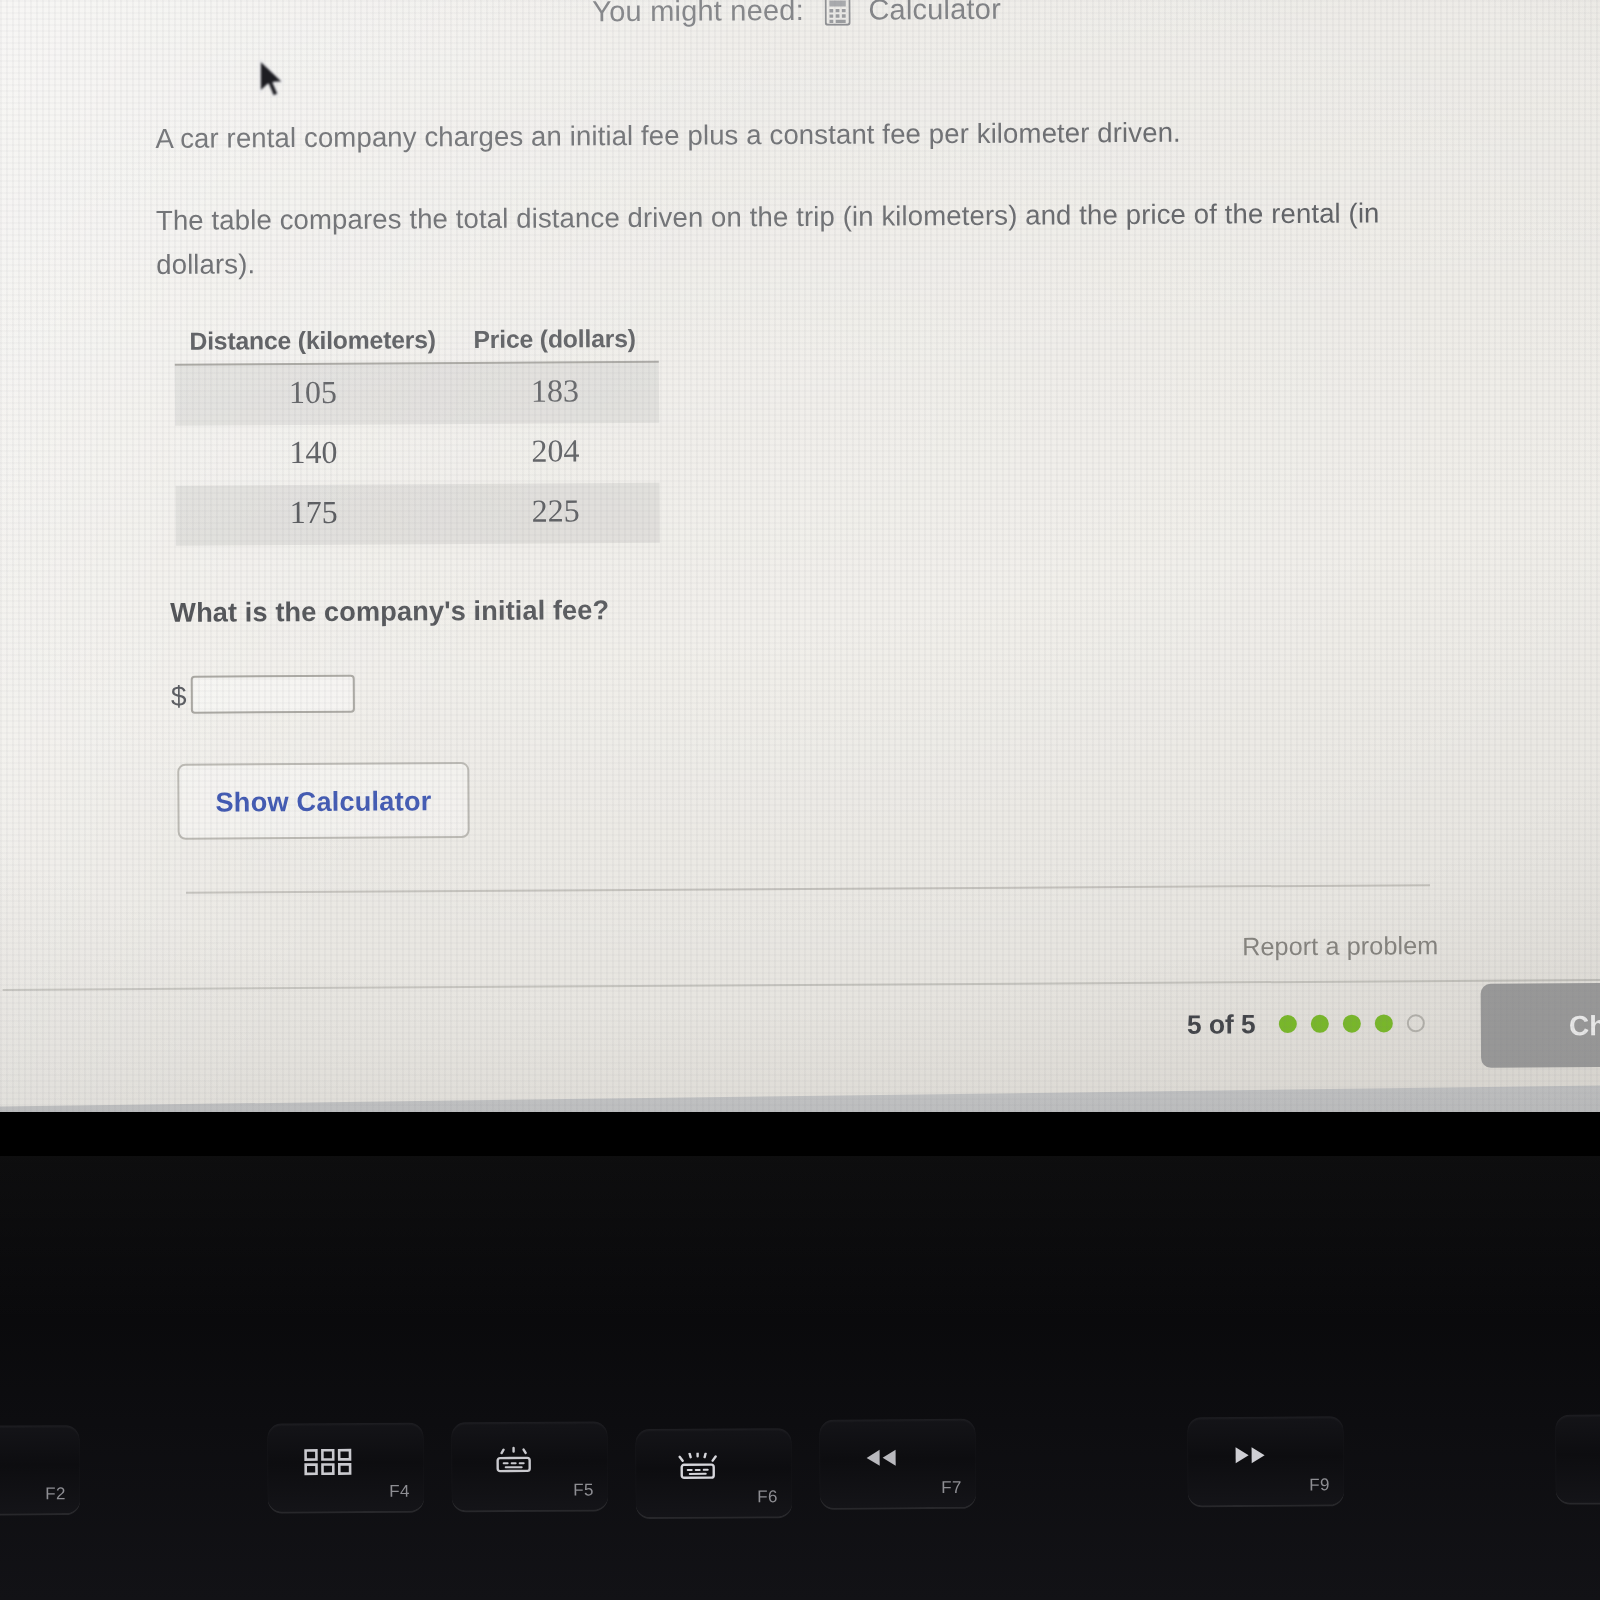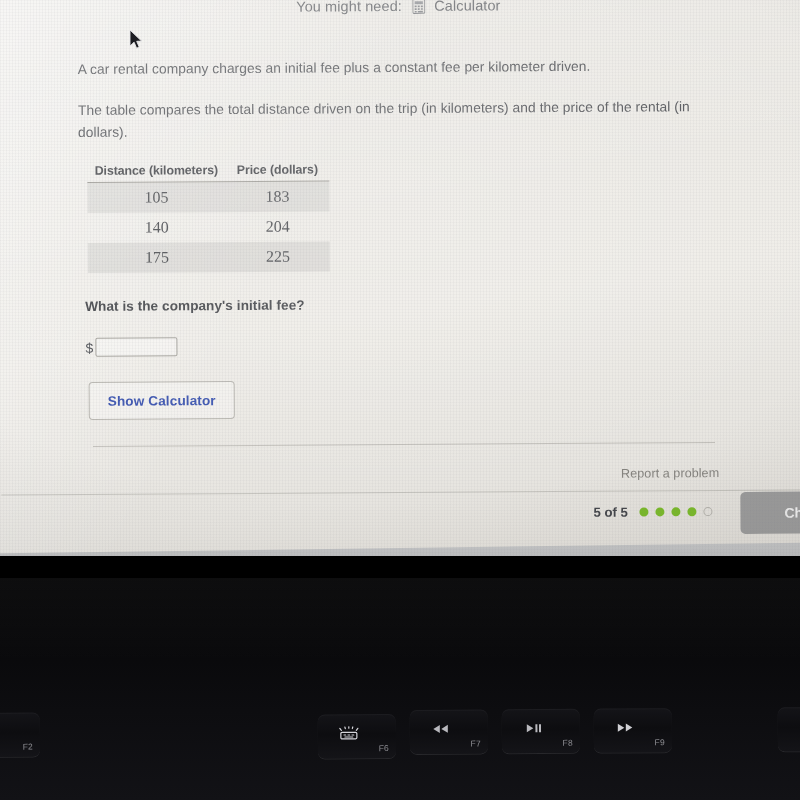--- a/index.html
+++ b/index.html
@@ -412,21 +412,44 @@
   <div class="laptop">
     <div class="bezel-sheen"></div>
 
     <div class="kb">
 
       <div class="key" style="left:-38px; top:0; width:78px;">
         <span class="fn">F2</span>
       </div>
 
 
-
+      <div class="key" style="left:134px; top:0; width:78px;">
+        <span class="glyph">
+          <svg viewBox="0 0 26 15" width="26" height="15">
+            <rect x="1" y="1.5" width="5.4" height="4.6" fill="none" stroke="#c9c9ce" stroke-width="1.3"></rect>
+            <rect x="9.4" y="1.5" width="5.4" height="4.6" fill="none" stroke="#c9c9ce" stroke-width="1.3"></rect>
+            <rect x="17.8" y="1.5" width="5.4" height="4.6" fill="none" stroke="#c9c9ce" stroke-width="1.3"></rect>
+            <rect x="1" y="8.6" width="5.4" height="4.6" fill="none" stroke="#c9c9ce" stroke-width="1.3"></rect>
+            <rect x="9.4" y="8.6" width="5.4" height="4.6" fill="none" stroke="#c9c9ce" stroke-width="1.3"></rect>
+            <rect x="17.8" y="8.6" width="5.4" height="4.6" fill="none" stroke="#c9c9ce" stroke-width="1.3"></rect>
+          </svg>
+        </span>
+        <span class="fn">F4</span>
+      </div>
+
+      <div class="key" style="left:226px; top:0; width:78px;">
+        <span class="glyph">
+          <svg viewBox="0 0 26 15" width="26" height="15">
+            <path d="M7 3.5 L8 1.8 M13 2.8 L13 1 M19 3.5 L18 1.8" stroke="#c9c9ce" stroke-width="1.2" stroke-linecap="round"></path>
+            <rect x="5" y="6" width="16" height="6.5" rx="1.2" fill="none" stroke="#c9c9ce" stroke-width="1.2"></rect>
+            <path d="M8 8.6 h2 M12 8.6 h2 M16 8.6 h2 M9 10.6 h8" stroke="#c9c9ce" stroke-width="1" stroke-linecap="round"></path>
+          </svg>
+        </span>
+        <span class="fn">F5</span>
+      </div>
 
       <div class="key" style="left:318px; top:4px; width:78px;">
         <span class="glyph">
           <svg viewBox="0 0 26 15" width="26" height="15">
             <path d="M5.5 4 L4 2 M9.5 2.2 L9 0.4 M13 1.8 L13 0 M16.5 2.2 L17 0.4 M20.5 4 L22 2" stroke="#d6d6db" stroke-width="1.2" stroke-linecap="round"></path>
             <rect x="5" y="6" width="16" height="6.5" rx="1.2" fill="none" stroke="#d6d6db" stroke-width="1.2"></rect>
             <path d="M8 8.6 h2 M12 8.6 h2 M16 8.6 h2 M9 10.6 h8" stroke="#d6d6db" stroke-width="1" stroke-linecap="round"></path>
           </svg>
         </span>
         <span class="fn">F6</span>
@@ -435,30 +458,20 @@
       <div class="key" style="left:410px; top:0; width:78px;">
         <span class="glyph">
           <svg viewBox="0 0 26 15" width="26" height="15">
             <path d="M12 3.2 L12 11.2 L5.5 7.2 Z" fill="#b9b9be"></path>
             <path d="M20 3.2 L20 11.2 L13.5 7.2 Z" fill="#b9b9be"></path>
           </svg>
         </span>
         <span class="fn">F7</span>
       </div>
 
-      <div class="key" style="left:502px; top:0; width:78px;">
-        <span class="glyph">
-          <svg viewBox="0 0 26 15" width="26" height="15">
-            <path d="M7 3.2 L7 11.2 L13.5 7.2 Z" fill="#b9b9be"></path>
-            <rect x="15.6" y="3.2" width="2" height="8" fill="#b9b9be"></rect>
-            <rect x="19.2" y="3.2" width="2" height="8" fill="#b9b9be"></rect>
-          </svg>
-        </span>
-        <span class="fn">F8</span>
-      </div>
 
       <div class="key" style="left:594px; top:0; width:78px;">
         <span class="glyph">
           <svg viewBox="0 0 26 15" width="26" height="15">
             <path d="M6 3.2 L6 11.2 L12.5 7.2 Z" fill="#cfcfd4"></path>
             <path d="M14 3.2 L14 11.2 L20.5 7.2 Z" fill="#cfcfd4"></path>
           </svg>
         </span>
         <span class="fn">F9</span>
       </div>

